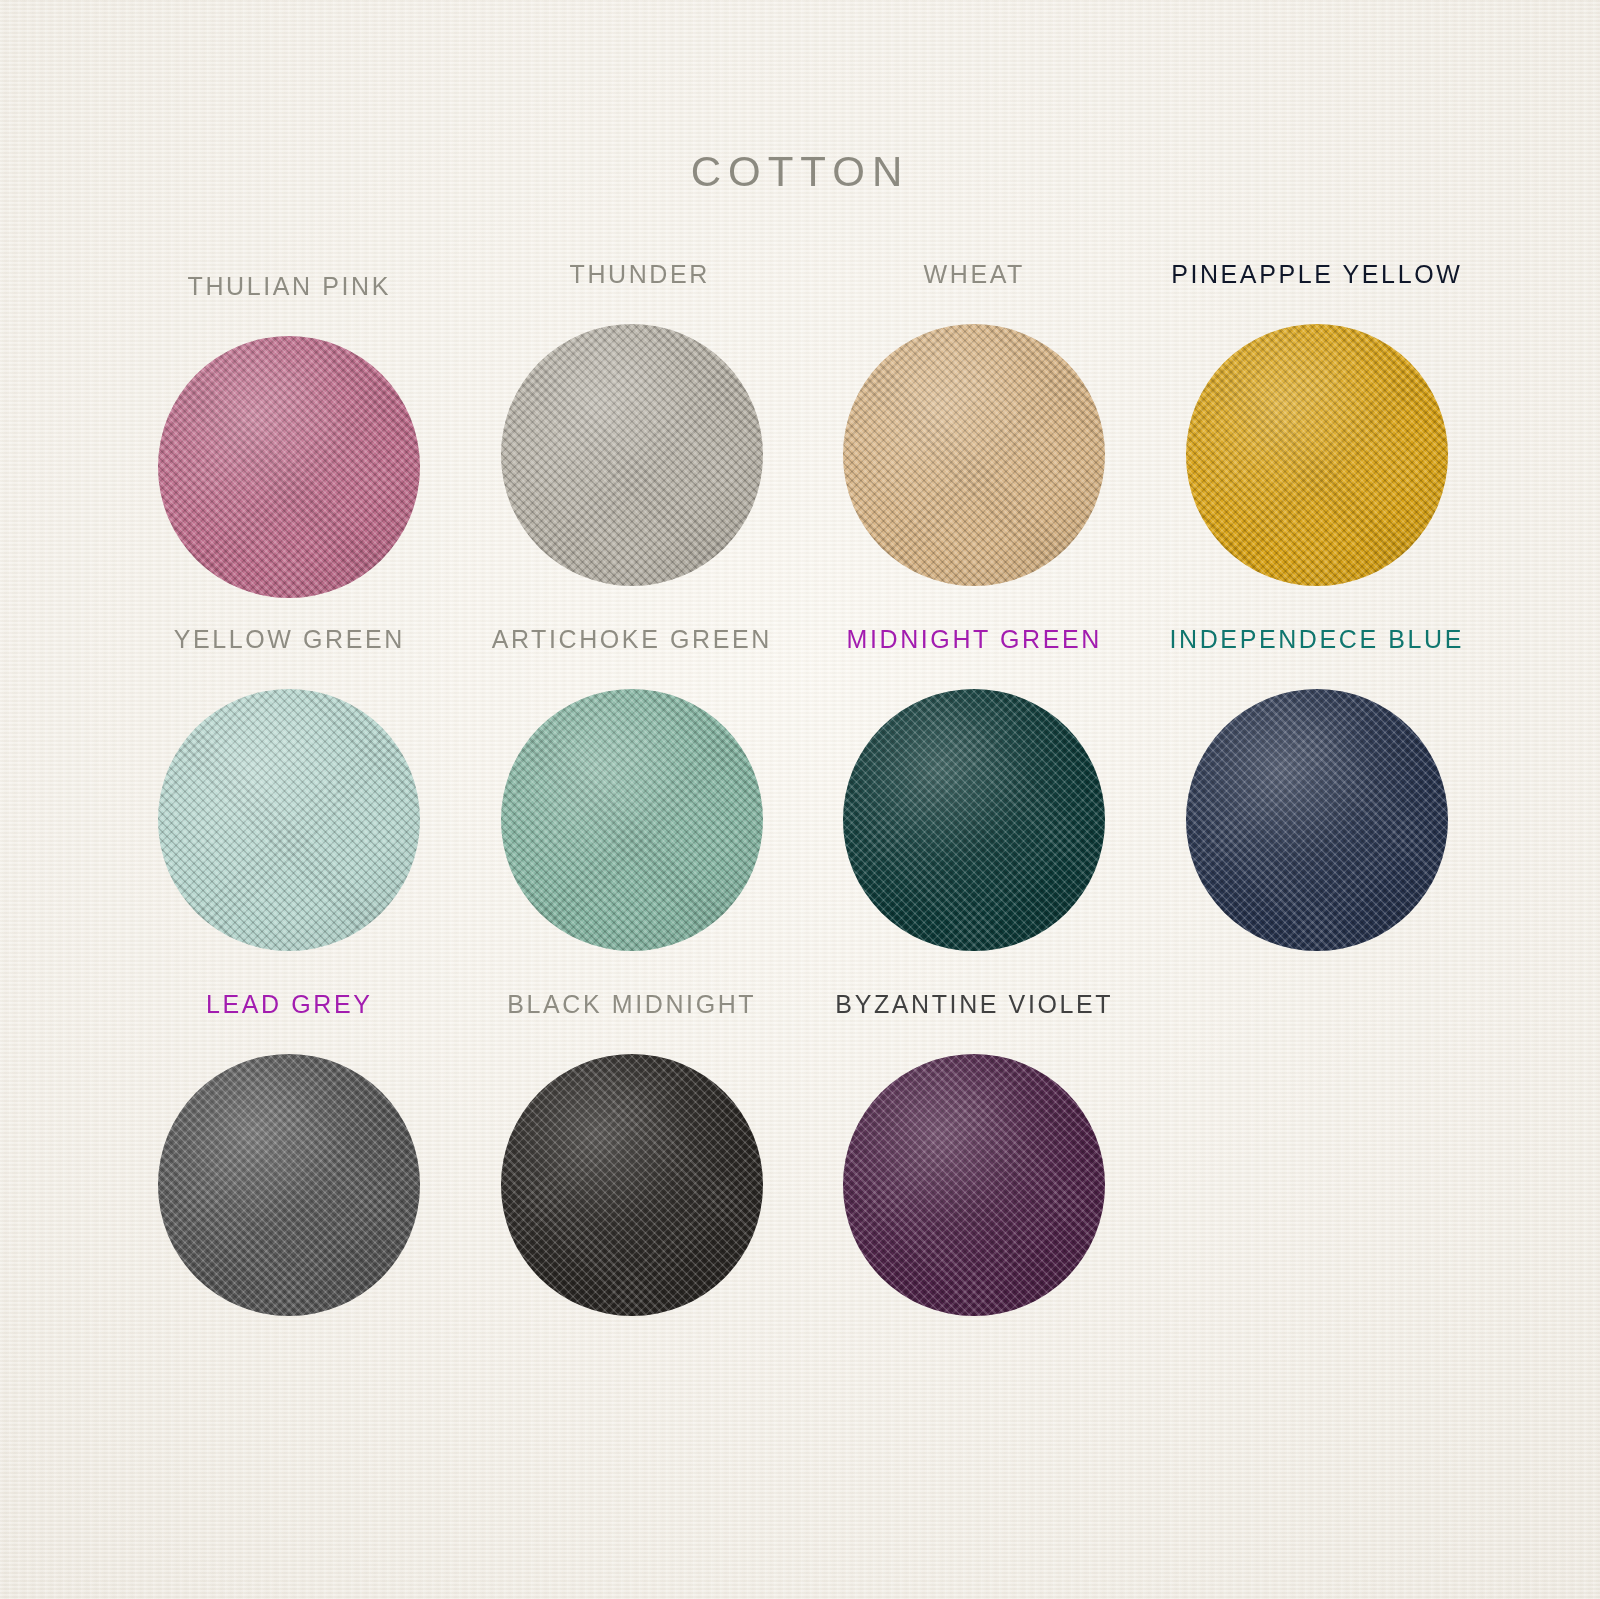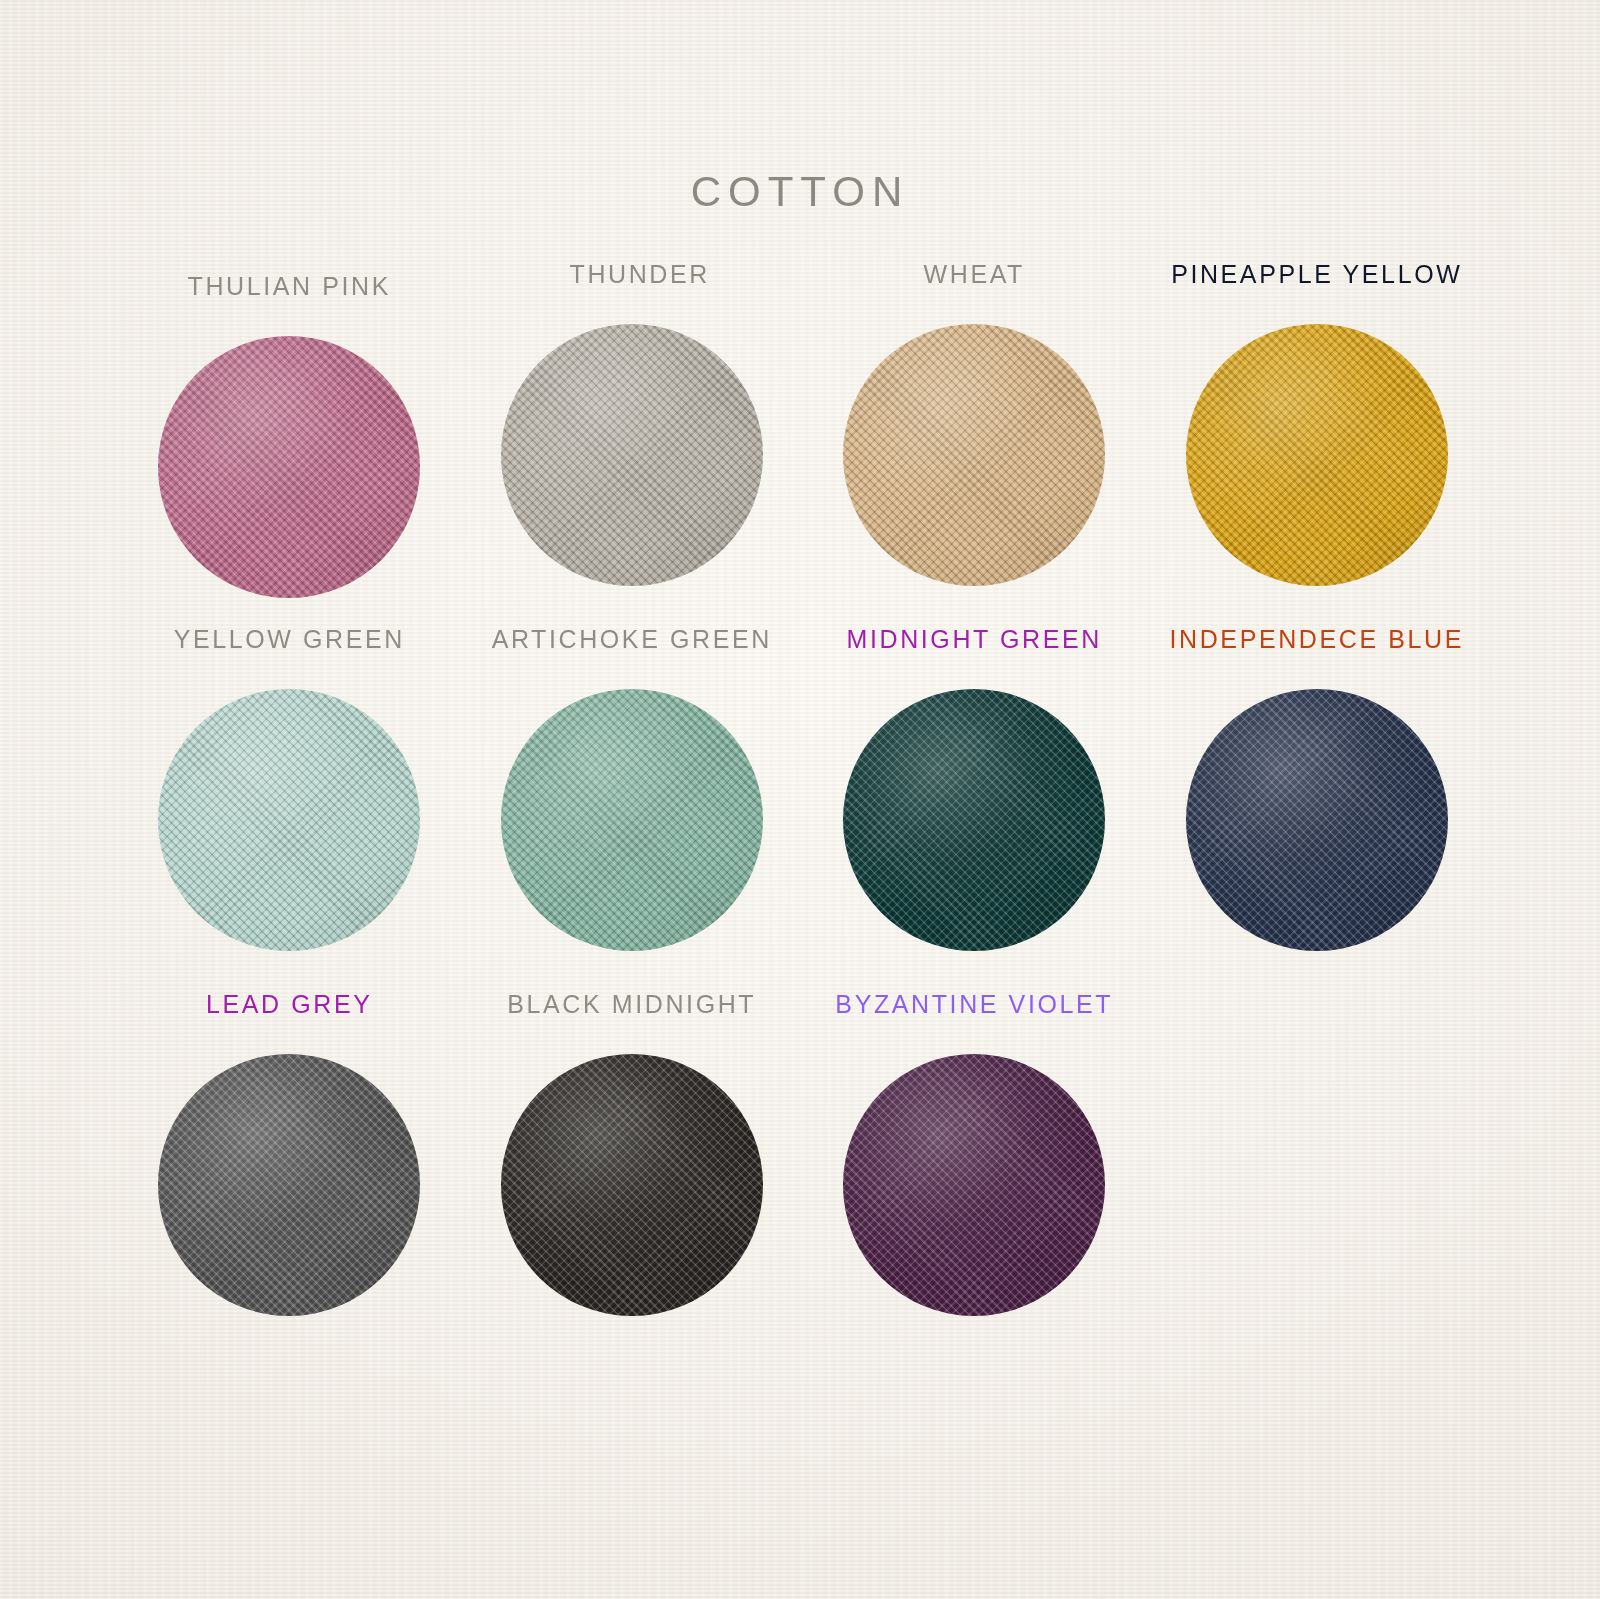--- a/index.html
+++ b/index.html
@@ -39,21 +39,21 @@
       radial-gradient(ellipse 110% 95% at 50% 42%,
         rgba(255,253,248,0.75) 0%,
         rgba(255,253,248,0.30) 45%,
         rgba(214,206,192,0.22) 100%);
     mix-blend-mode: normal;
     z-index: 3;
   }
 
   #page-title {
     position: absolute;
-    top: 140px;
+    top: 120px;
     left: 0;
     width: 100%;
     text-align: center;
     font-size: 42px;
     letter-spacing: 7px;
     color: #8c8a80;
     font-weight: 400;
     z-index: 4;
   }
 
@@ -176,33 +176,33 @@
     <div class="swatch-label" style="color: rgb(142, 140, 130);">ARTICHOKE GREEN</div>
     <div class="swatch-disc" style="background-color: rgb(133, 181, 162);"></div>
   </div>
 
   <div class="swatch-cell">
     <div class="swatch-label" style="color: #a21caf;">MIDNIGHT GREEN</div>
     <div class="swatch-disc" style="background-color: rgb(13, 58, 56);"></div>
   </div>
 
   <div class="swatch-cell">
-    <div class="swatch-label" style="color: #c2410c;">INDEPENDECE BLUE</div>
+    <div class="swatch-label" style="color: #0f766e;">INDEPENDECE BLUE</div>
     <div class="swatch-disc" style="background-color: rgb(39, 51, 77);"></div>
   </div>
 
   <div class="swatch-cell">
     <div class="swatch-label" style="color: #a21caf;">LEAD GREY</div>
     <div class="swatch-disc" style="background-color: rgb(86, 86, 86);"></div>
   </div>
 
 
   <div class="swatch-cell">
     <div class="swatch-label" style="color: rgb(142, 140, 130);">BLACK MIDNIGHT</div>
     <div class="swatch-disc" style="background-color: rgb(42, 39, 36);"></div>
   </div>
 
   <div class="swatch-cell">
-    <div class="swatch-label" style="color: #8b5cf6;">BYZANTINE VIOLET</div>
+    <div class="swatch-label" style="color: #404040;">BYZANTINE VIOLET</div>
     <div class="swatch-disc" style="background-color: rgb(77, 34, 71);"></div>
   </div>
 
 </div>
 
 </body></html>

